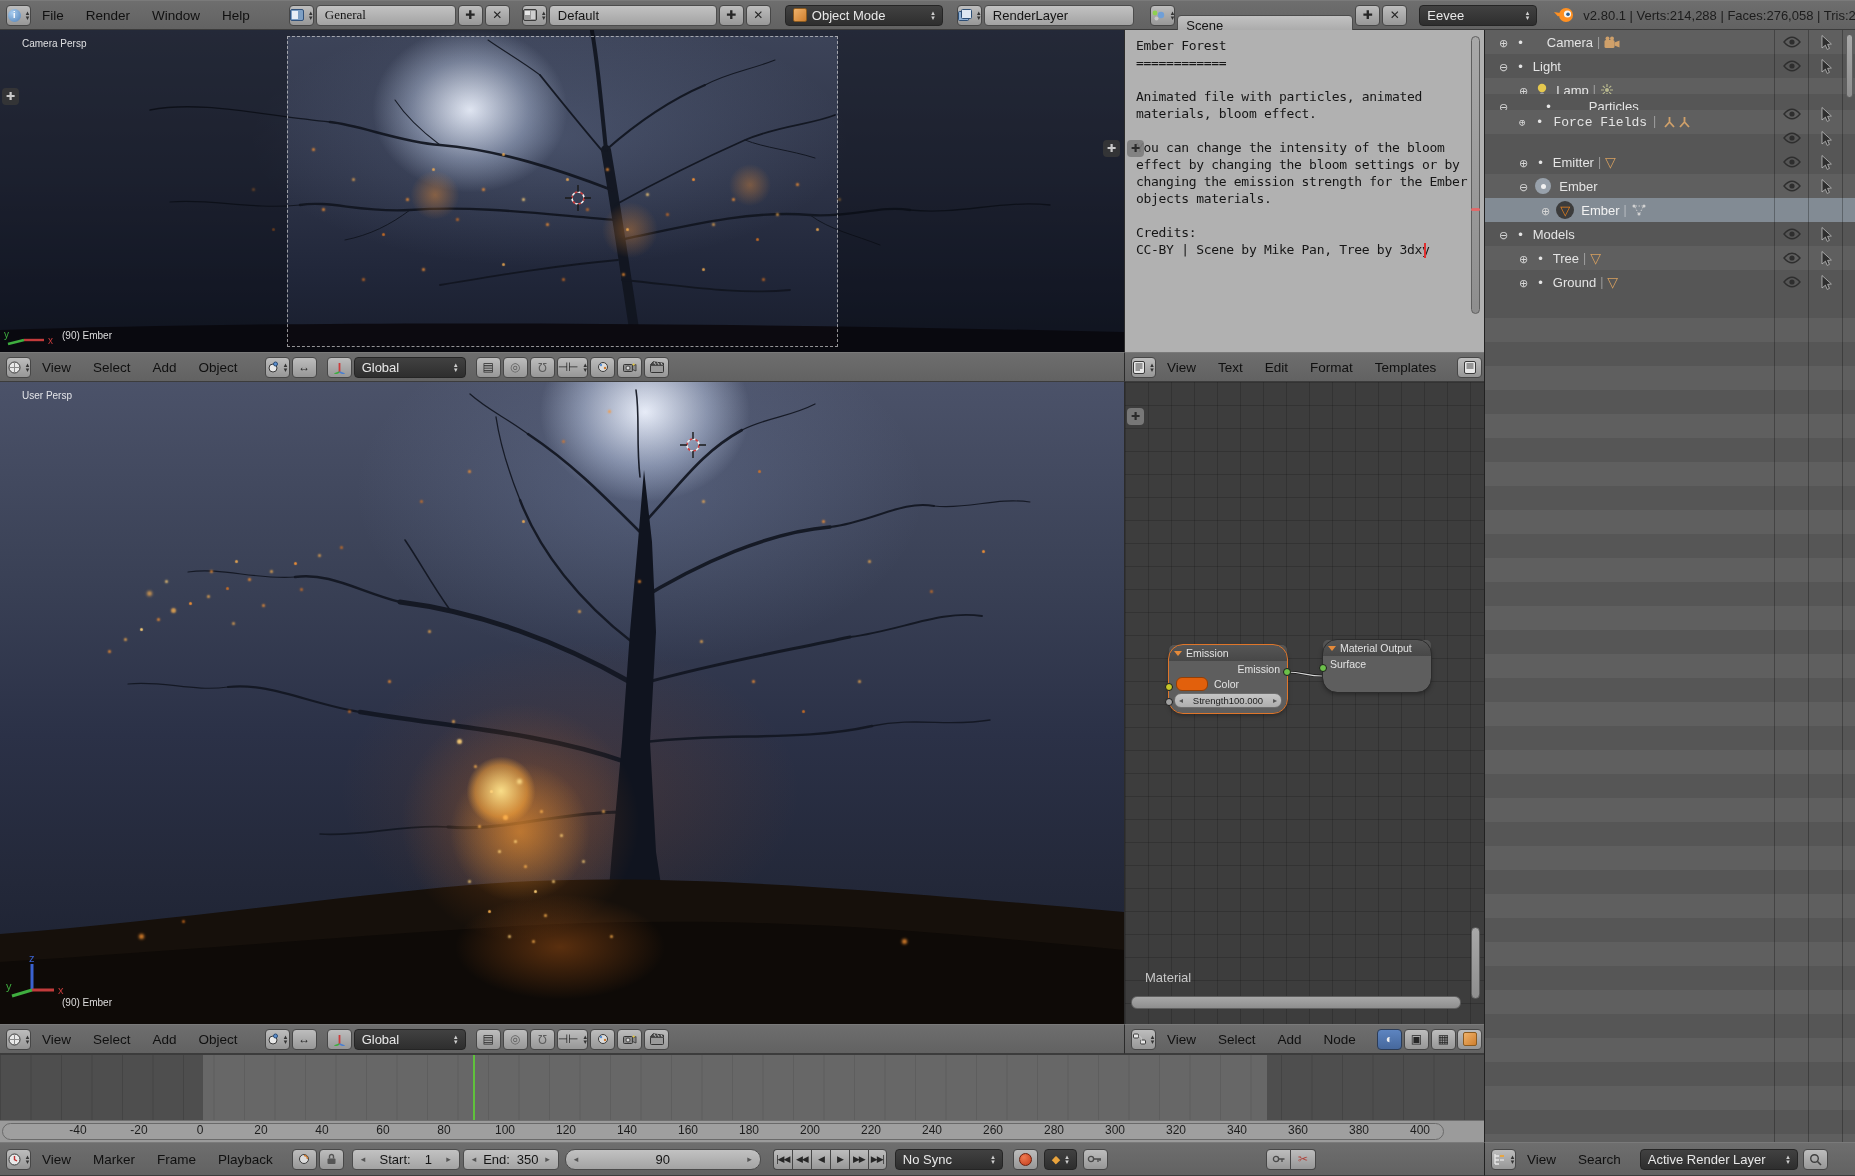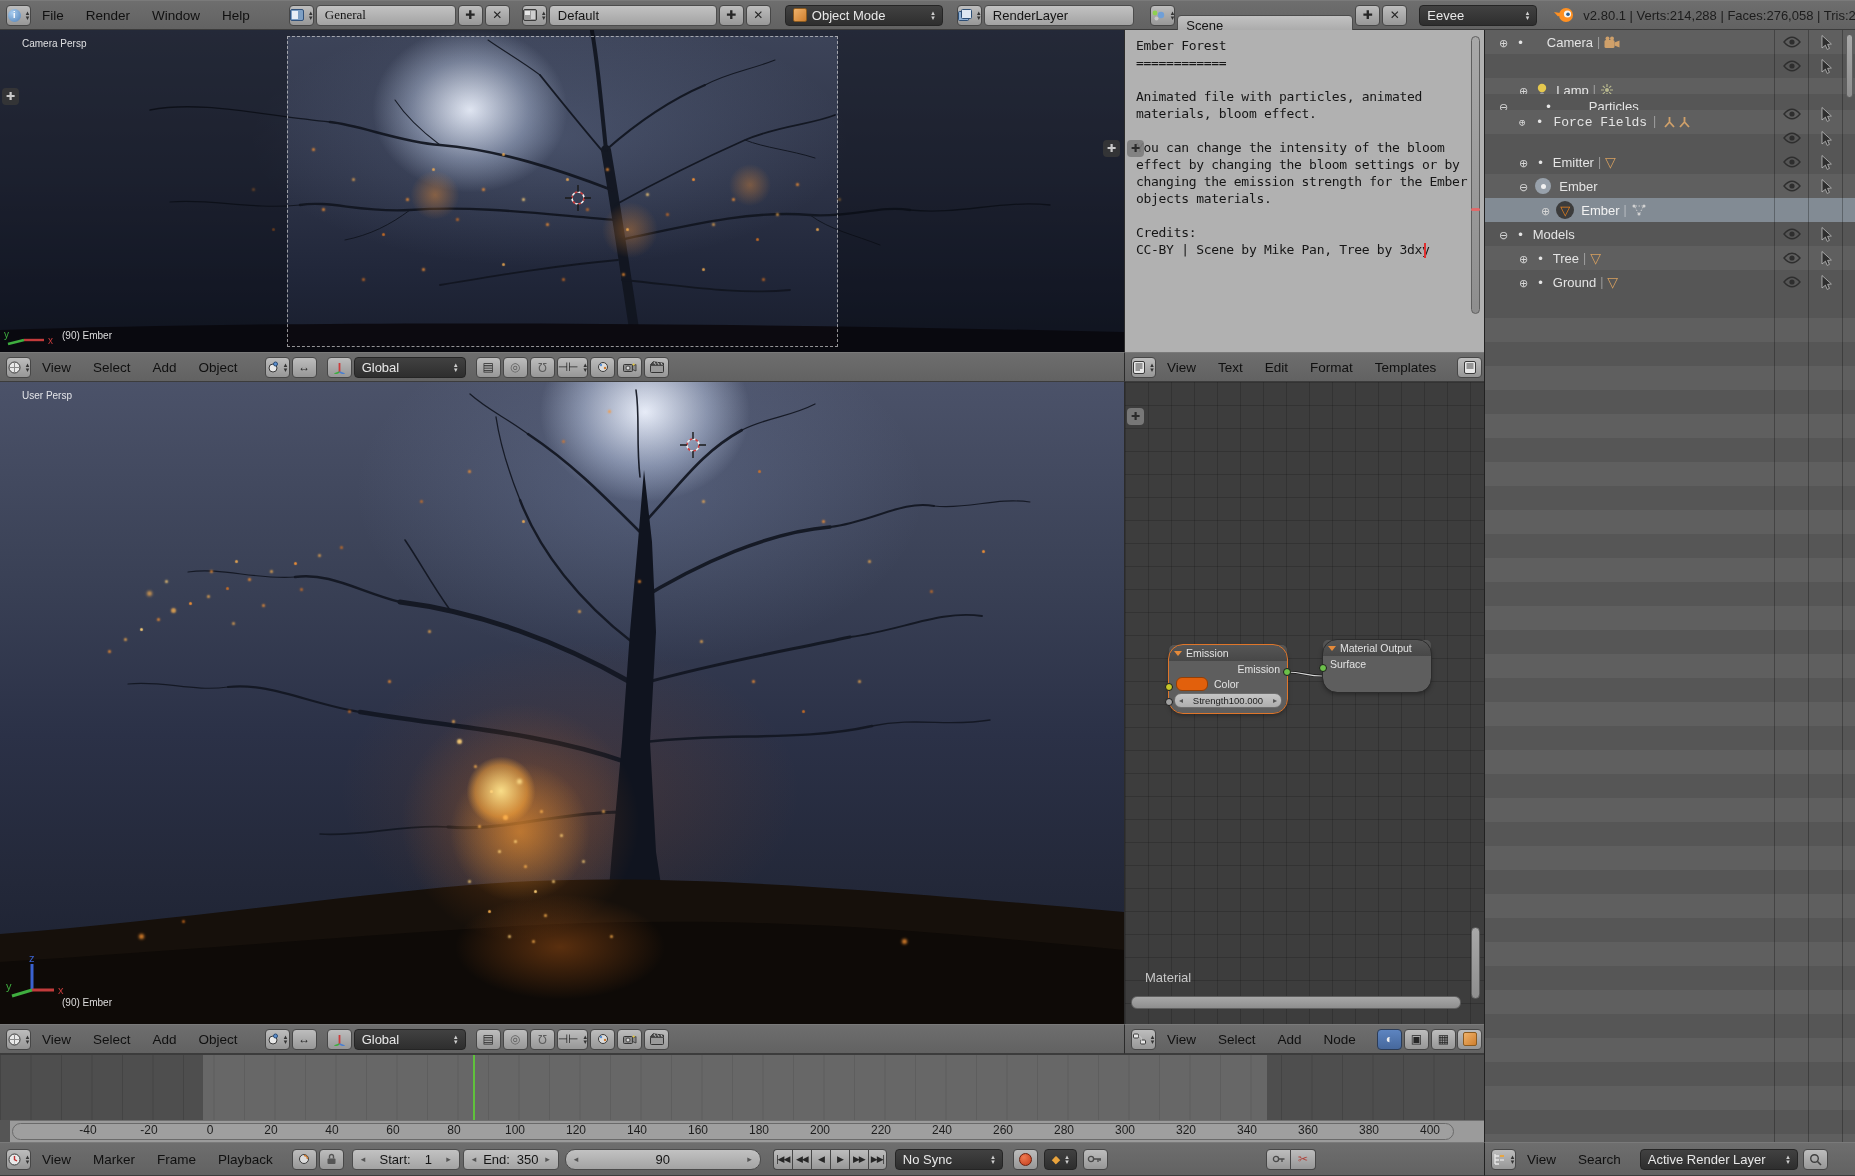--- a/index.html
+++ b/index.html
@@ -507,21 +507,21 @@
     </span>
     <span class="ibtn" style="position:absolute;right:2px;">
         <span class="cube" style="margin-right:0;"></span>
       </span>
   </div>
 
   <div class="abs" id="timeline" style="left:0;top:1054px;width:1484px;height:66px;border-top:1px solid #3c3c3c;box-sizing:border-box;">
     <div id="tlrange" style="left:203px;width:1064px;"></div>
     <div id="playhead" style="left:473px;"></div>
   </div>
-  <div class="abs" id="ruler" style="left:10px;top:1120px;width:1484px;height:22px;box-sizing:border-box;">
+  <div class="abs" id="ruler" style="left:0;top:1120px;width:1484px;height:22px;box-sizing:border-box;">
     <div class="rulercap" style="left:2px;width:1440px;background:#9f9f9f;"></div>
     <span class="rlab" style="left:78px;">-40</span>
     <span class="rlab" style="left:139px;">-20</span>
     <span class="rlab" style="left:200px;">0</span>
     <span class="rlab" style="left:261px;">20</span>
     <span class="rlab" style="left:322px;">40</span>
     <span class="rlab" style="left:383px;">60</span>
     <span class="rlab" style="left:444px;">80</span>
     <span class="rlab" style="left:505px;">100</span>
     <span class="rlab" style="left:566px;">120</span>
@@ -631,20 +631,25 @@
       <span style="margin-left:24px;">Camera</span>
       <span class="vsep">|</span>
       <svg width="17" height="13" viewBox="0 0 17 13">
           <rect x="0.5" y="4" width="10" height="8" rx="1.5" fill="#cfa06a"></rect>
           <path d="M10.5,6.5 L15.5,4.5 V11.5 L10.5,9.5 Z" fill="#cfa06a"></path>
           <circle cx="3.5" cy="2.5" r="2" fill="#cfa06a"></circle>
           <circle cx="8" cy="2.5" r="2" fill="#cfa06a"></circle>
         </svg>
     </div>
 
+    <div class="orow b" style="top:24px;">
+      <span class="exp exp-m" style="margin-left:14px;"></span>
+      <span class="dot" style="margin-left:10px;"></span>
+      <span style="margin-left:10px;">Light</span>
+    </div>
 
     <div class="orow a" style="top:48px;">
       <span class="exp exp-p" style="margin-left:34px;"></span>
       <svg width="12" height="15" viewBox="0 0 12 15" style="margin-left:8px;">
           <circle cx="6" cy="5" r="4.2" fill="#e5c84e"></circle>
           <rect x="4.2" y="9.5" width="3.6" height="3.5" rx="1" fill="#9a9a9a"></rect>
         </svg>
       <span style="margin-left:8px;">Lamp</span>
       <span class="vsep">|</span>
       <svg width="14" height="14" viewBox="0 0 14 14">

